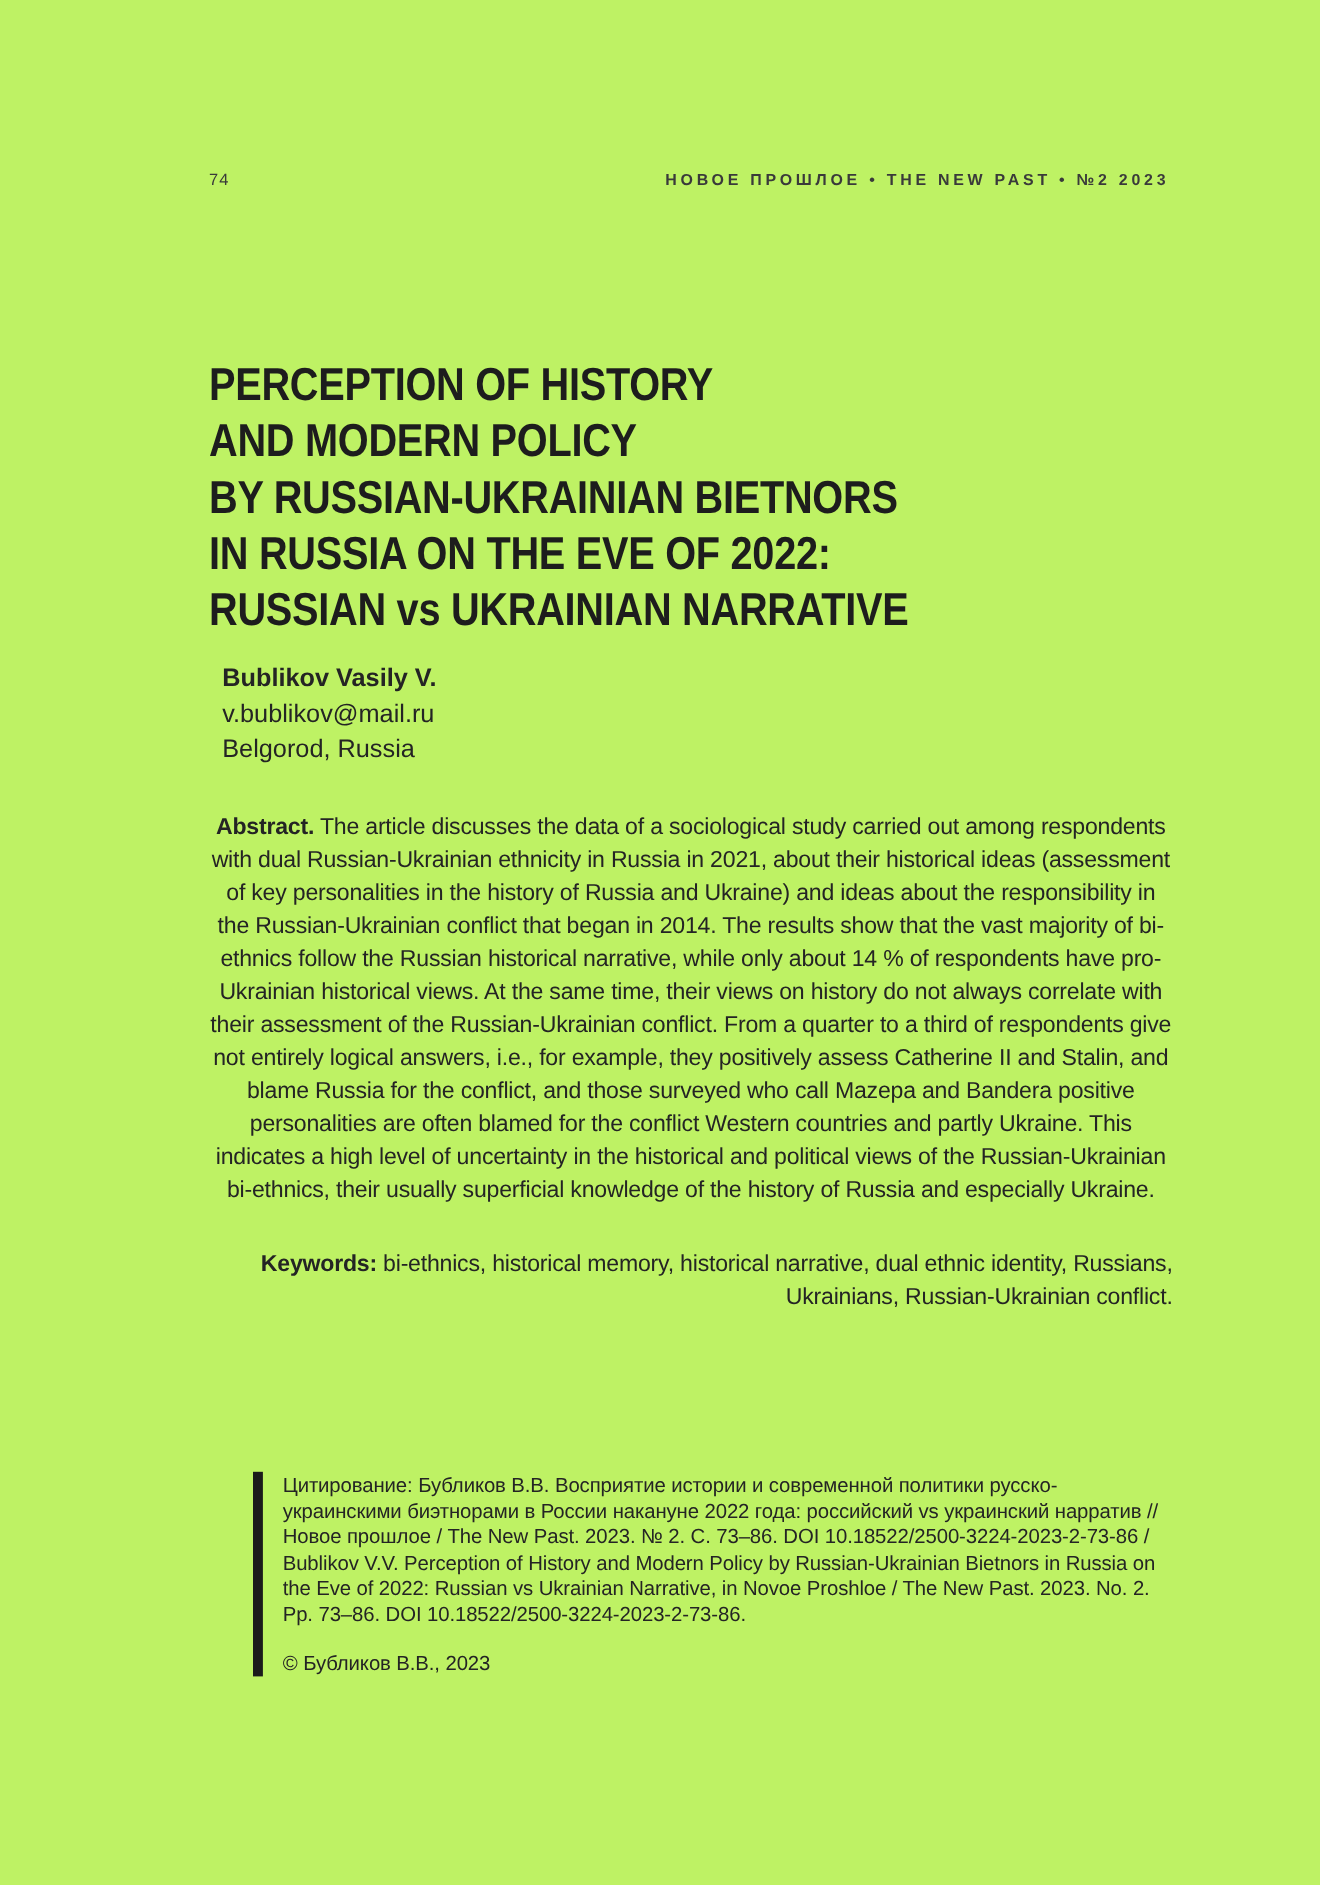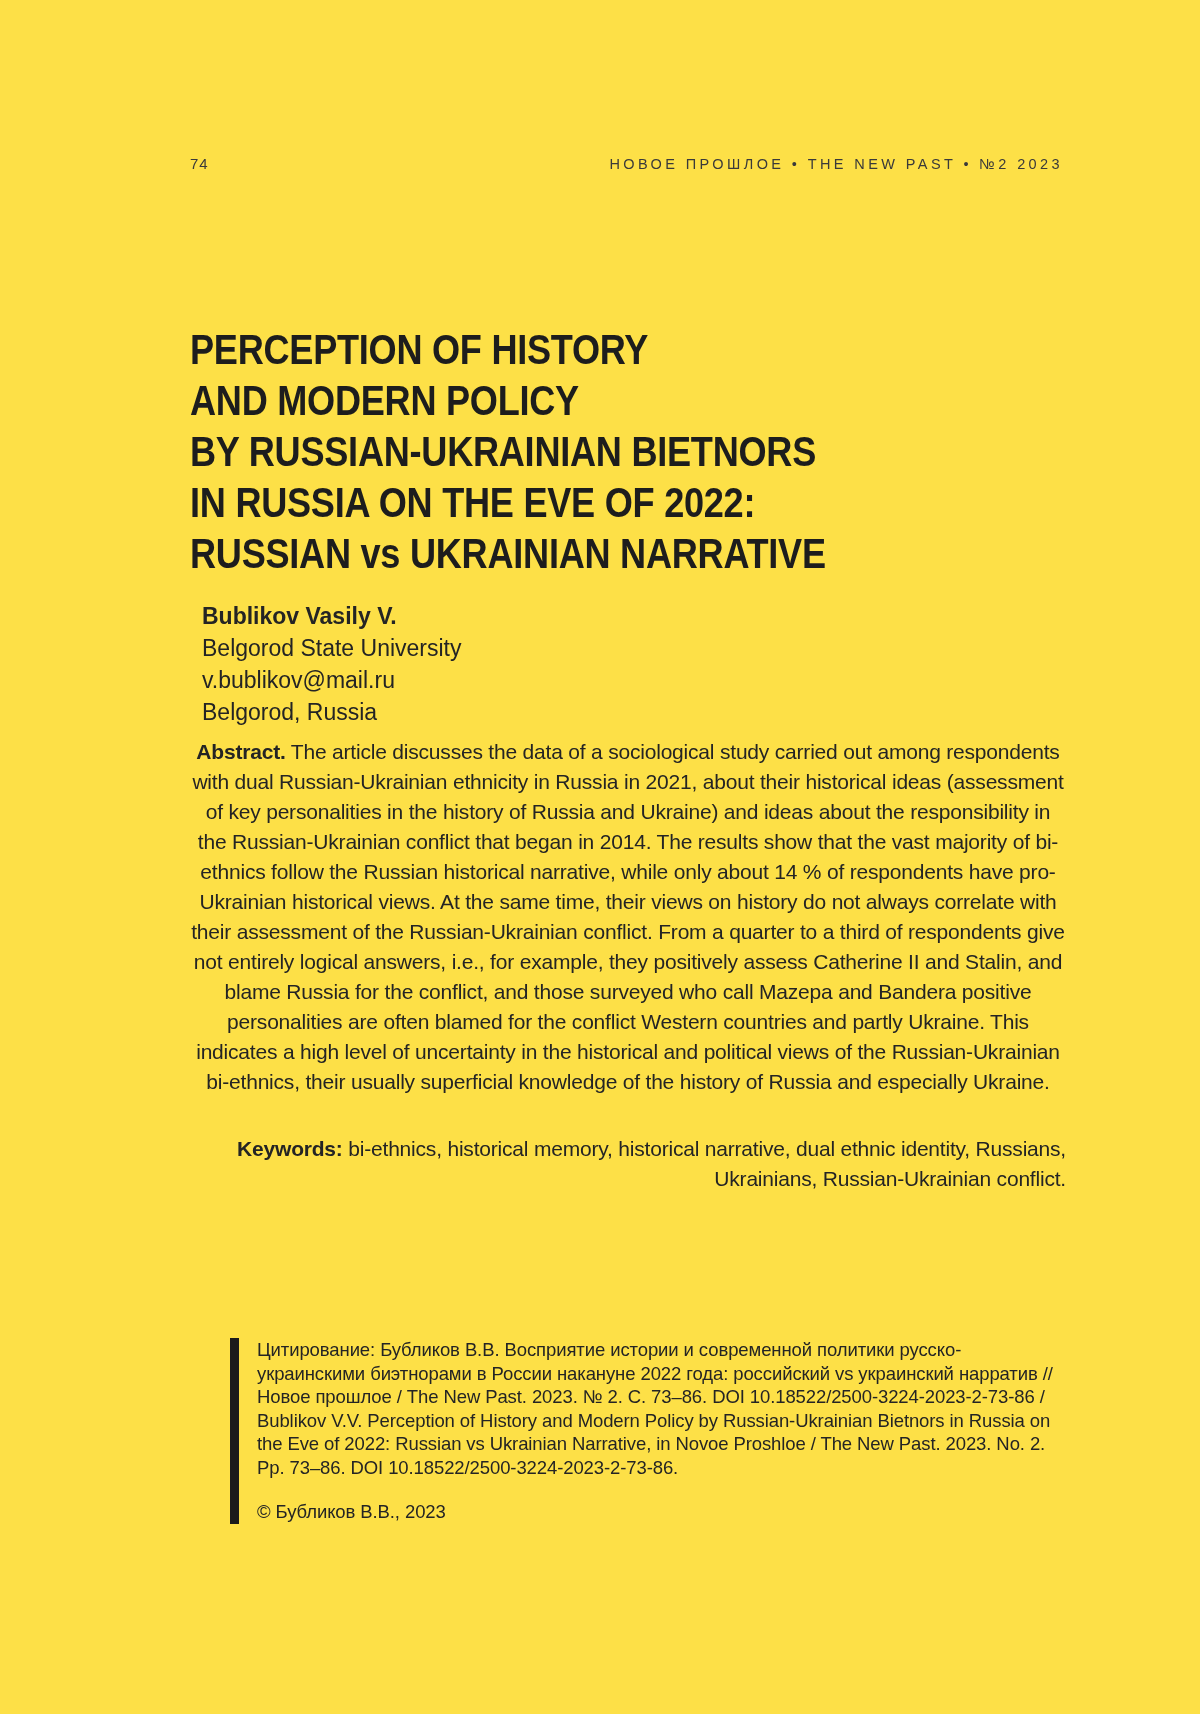--- a/index.html
+++ b/index.html
@@ -1,39 +1,39 @@
 <!DOCTYPE html>
 <html><head>
 <meta charset="utf-8">
 <style>
   html, body { margin: 0; padding: 0; background: #ffffff; }
   .page {
     position: relative;
     width: 1200px;
     height: 1714px;
-    background: #fde047;
+    background: #bef264;
     font-family: "Liberation Sans", sans-serif;
     color: #242424;
     overflow: hidden;
   }
 
   
   .running-header {
     position: absolute;
     top: 155px;
     left: 190px;
     width: 873px;
     display: flex;
     justify-content: space-between;
     align-items: baseline;
     font-size: 15px;
     color: #3a3a3a;
   }
   .page-number { letter-spacing: 1px; }
-  .running-head { letter-spacing: 3.4px; font-size: 14.5px; white-space: nowrap; }
+  .running-head { letter-spacing: 3.4px; font-size: 14.5px; white-space: nowrap; font-weight: bold; }
 
   
   .article-title {
     position: absolute;
     top: 296px;
     left: 190px;
     font-weight: 700;
     font-size: 42px;
     line-height: 51px;
     color: #1d1d1d;
@@ -119,21 +119,20 @@
   <h1 class="article-title">
     <div>PERCEPTION OF HISTORY</div>
     <div>AND MODERN POLICY</div>
     <div>BY RUSSIAN-UKRAINIAN BIETNORS</div>
     <div>IN RUSSIA ON THE EVE OF 2022:</div>
     <div>RUSSIAN vs UKRAINIAN NARRATIVE</div>
   </h1>
 
   <div class="author-block">
     <div class="author-name">Bublikov Vasily V.</div>
-    <div>Belgorod State University</div>
     <div>v.bublikov@mail.ru</div>
     <div>Belgorod, Russia</div>
   </div>
 
   <p class="abstract-paragraph"><span class="bold-lead">Abstract.</span> <span>The article discusses the data of a sociological study carried out among respondents with dual Russian-Ukrainian ethnicity in Russia in 2021, about their historical ideas (assessment of key personalities in the history of Russia and Ukraine) and ideas about the responsibility in the Russian-Ukrainian conflict that began in 2014. The results show that the vast majority of bi-ethnics follow the Russian historical narrative, while only about 14 % of respondents have pro-Ukrainian historical views. At the same time, their views on history do not always correlate with their assessment of the Russian-Ukrainian conflict. From a quarter to a third of respondents give not entirely logical answers, i.e., for example, they positively assess Catherine II and Stalin, and blame Russia for the conflict, and those surveyed who call Mazepa and Bandera positive personalities are often blamed for the conflict Western countries and partly Ukraine. This indicates a high level of uncertainty in the historical and political views of the Russian-Ukrainian bi-ethnics, their usually superficial knowledge of the history of Russia and especially Ukraine.</span></p>
 
   <p class="keywords-paragraph"><span class="bold-lead">Keywords:</span> <span>bi-ethnics, historical memory, historical narrative, dual ethnic identity, Russians, Ukrainians, Russian-Ukrainian conflict.</span></p>
 
   <div class="citation-block">
     <div class="citation-bar"></div>

